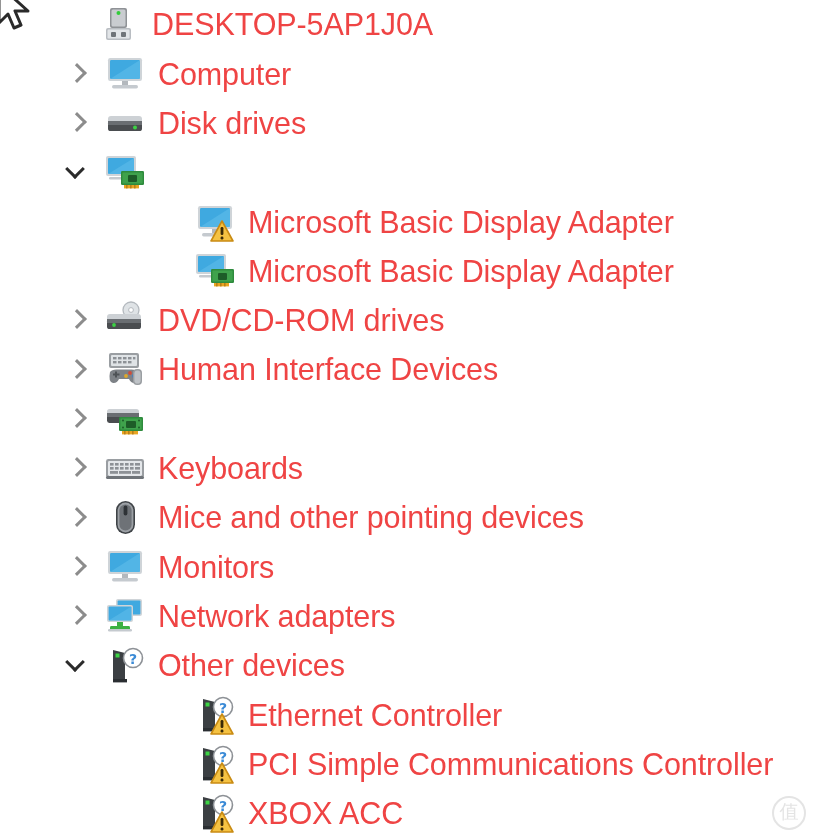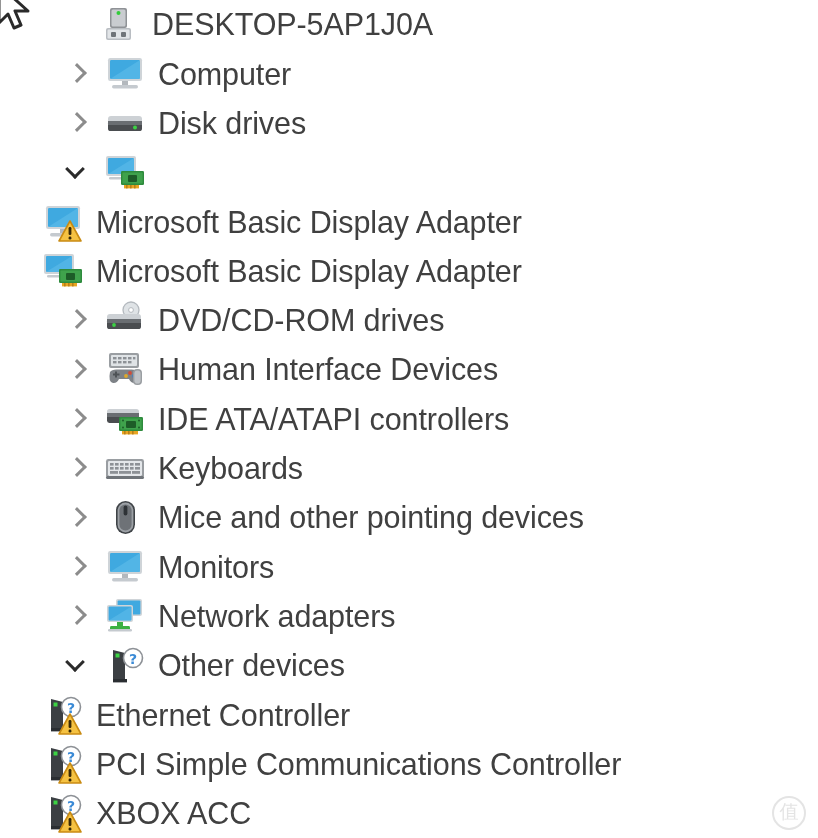--- a/index.html
+++ b/index.html
@@ -27,21 +27,21 @@
     position: relative;
     height: 49.3px;
     display: flex;
     align-items: center;
     white-space: nowrap;
   }
 
   
   .lvl0 { padding-left: 56px; }
   .lvl1 { padding-left: 62px; }
-  .lvl2 { }
+  .lvl2 { padding-left: 152px; }
 
   .chevron {
     width: 30px;
     min-width: 30px;
     height: 30px;
     position: relative;
     margin-right: 12px;
   }
   .chevron.none { visibility: hidden; }
 
@@ -69,21 +69,21 @@
     height: 40px;
     margin-right: 12px;
     position: relative;
     display: inline-block;
   }
   .icon svg { display: block; }
 
   .label {
     font-size: 30.5px;
     line-height: 1;
-    color: #404040;
+    color: #ef4444;
     letter-spacing: -0.1px;
     font-family: "Liberation Sans", sans-serif;
   }
 
   
   #cursor {
     position: absolute;
     left: -5px;
     top: -17px;
     width: 46px;
@@ -293,21 +293,20 @@
             <circle cx="20" cy="3.5" r="1" fill="#1d5c28"></circle>
             <circle cx="4" cy="10.5" r="1" fill="#1d5c28"></circle>
             <circle cx="20" cy="10.5" r="1" fill="#1d5c28"></circle>
             <rect x="3" y="14" width="16" height="3.4" fill="#e8a521"></rect>
             <rect x="5" y="14" width="1.6" height="3.4" fill="#b8801a"></rect>
             <rect x="9" y="14" width="1.6" height="3.4" fill="#b8801a"></rect>
             <rect x="13" y="14" width="1.6" height="3.4" fill="#b8801a"></rect>
           </g>
         </svg>
       </span>
-      <span class="label">IDE ATA/ATAPI controllers</span>
     </div>
     <div class="row lvl1">
       <span class="chevron">
         <i></i>
       </span>
       <span class="icon">
         <svg width="42" height="40" viewBox="0 0 42 40">
           <rect x="2" y="11" width="38" height="19" rx="2.4" fill="#9a9ea2"></rect>
           <rect x="4" y="13" width="34" height="15" rx="1.4" fill="#e4e7ea"></rect>
           <g fill="#8d9196">

